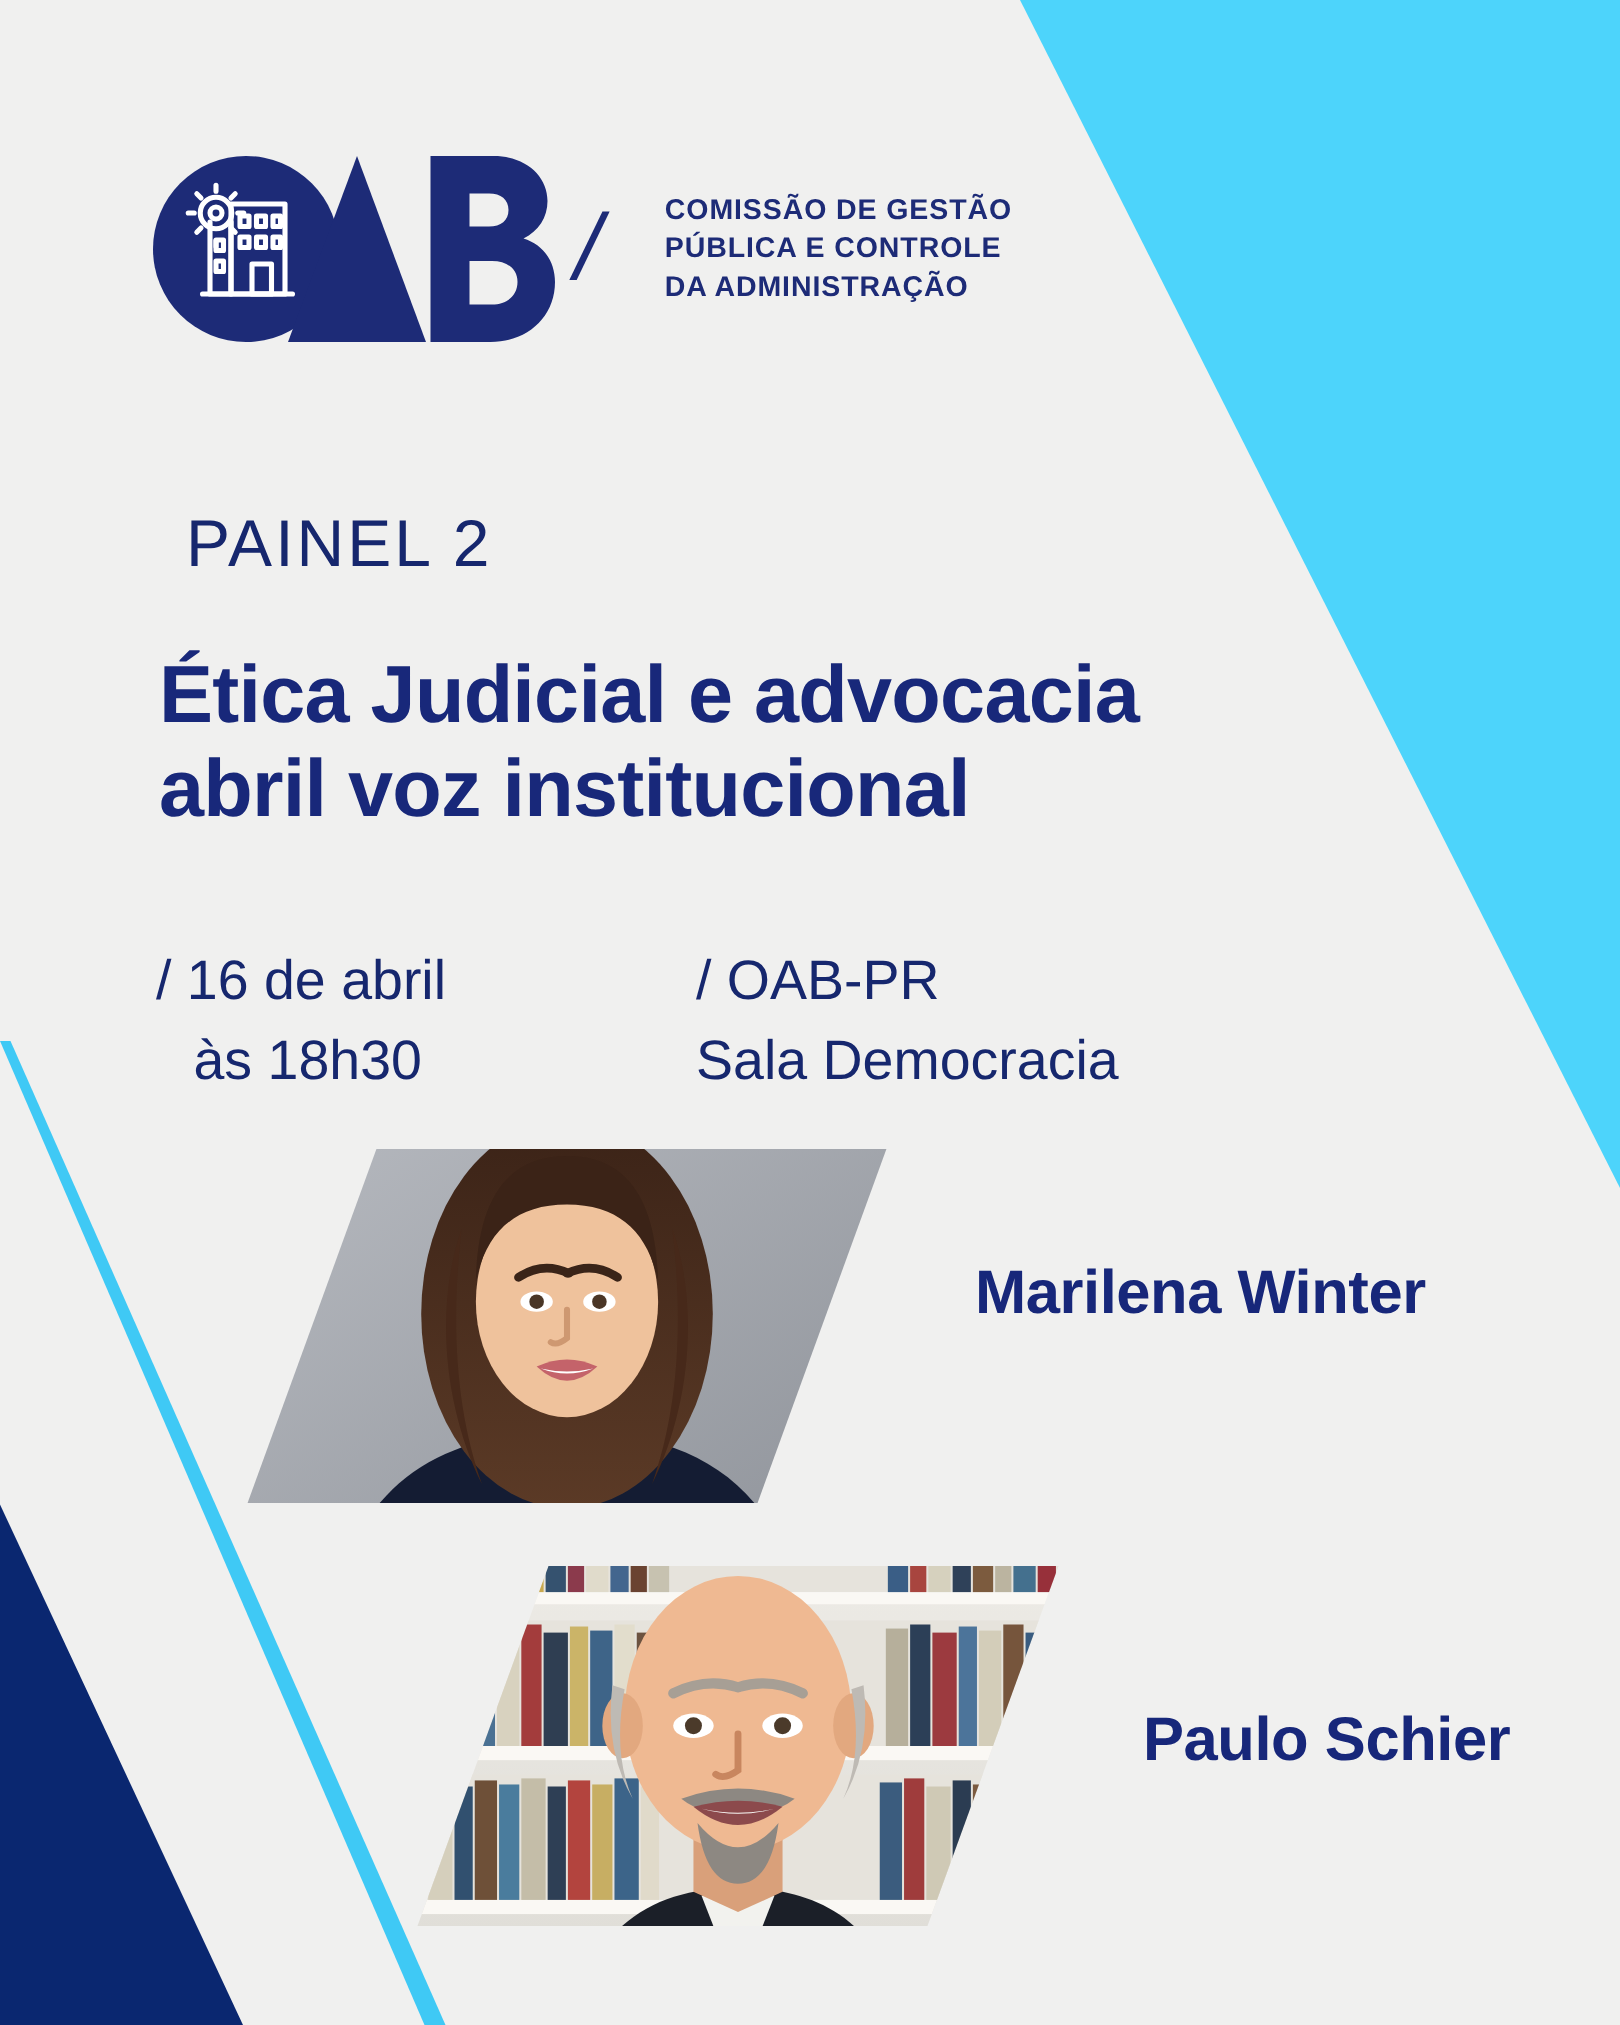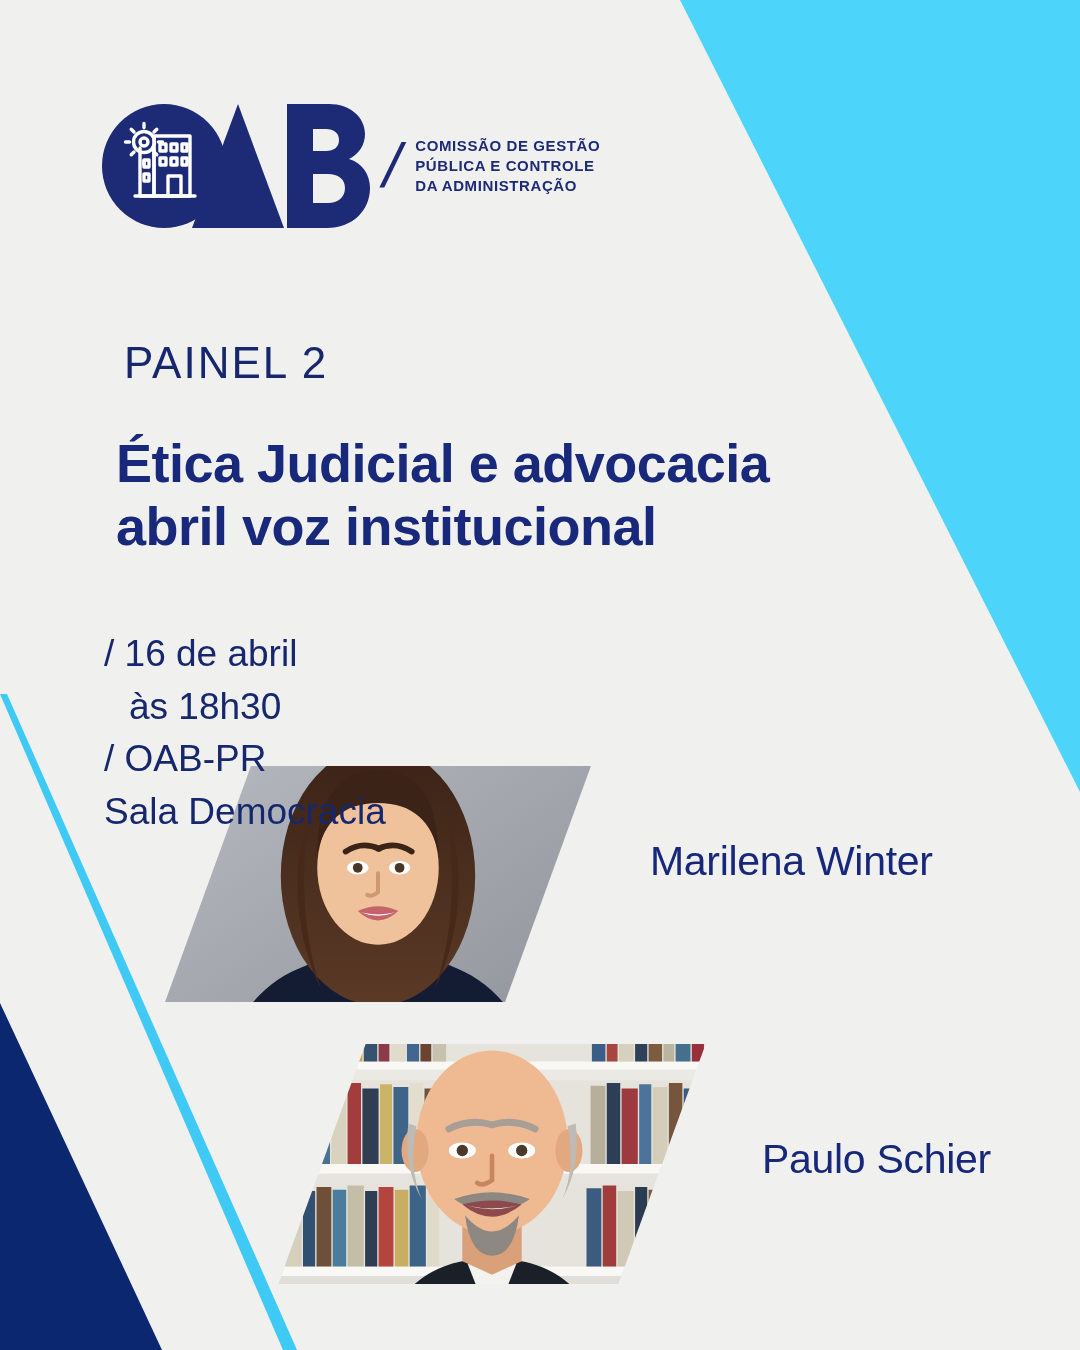--- a/index.html
+++ b/index.html
@@ -59,42 +59,43 @@
     transform: skewX(-12deg);
     margin-right: 14px;
     font-family: "Liberation Sans", sans-serif;
   }
   .logo-sub-lines {
     display: flex;
     flex-direction: column;
     justify-content: center;
   }
   .logo-sub-lines span {
-    font-size: 15px;
+    font-size: 19px;
     font-weight: bold;
     letter-spacing: 0.6px;
     line-height: 1.32;
     color: #1D2B77;
     white-space: nowrap;
+    margin-left: 28px;
   }
 
   
   .panel-label {
     position: absolute;
     left: 124px;
     top: 338px;
     font-size: 44px;
     letter-spacing: 2px;
     color: #16276E;
     font-weight: 400;
     z-index: 5;
   }
   .headline {
     position: absolute;
-    left: 116px;
+    left: 106px;
     top: 432px;
     width: 810px;
     font-size: 54px;
     font-weight: bold;
     line-height: 1.16;
     letter-spacing: -0.5px;
     color: #18287A;
     z-index: 5;
   }
   .headline .hl-line {
@@ -102,21 +103,20 @@
     white-space: nowrap;
   }
 
   
   .meta {
     position: absolute;
     left: 104px;
     top: 628px;
     display: flex;
     z-index: 5;
-    flex-direction: column;
   }
   .meta-col {
     color: #16276E;
     font-size: 37px;
     line-height: 1.42;
     font-weight: 400;
   }
   .meta-col.first { width: 360px; }
   .meta-col .m-line { display: block; white-space: nowrap; }
   .meta-col .m-line.indent { padding-left: 25px; }
@@ -143,21 +143,21 @@
   #photo-2 {
     left: 322px;
     top: 1044px;
     width: 340px;
     height: 240px;
   }
 
   .speaker-name {
     position: absolute;
     font-size: 41px;
-    font-weight: normal;
+    font-weight: bold;
     color: #17277A;
     letter-spacing: -0.3px;
     white-space: nowrap;
     z-index: 6;
   }
   #name-1 { left: 650px; top: 838px; }
   #name-2 { left: 762px; top: 1136px; text-align: right; }
 </style>
 </head>
 <body>

